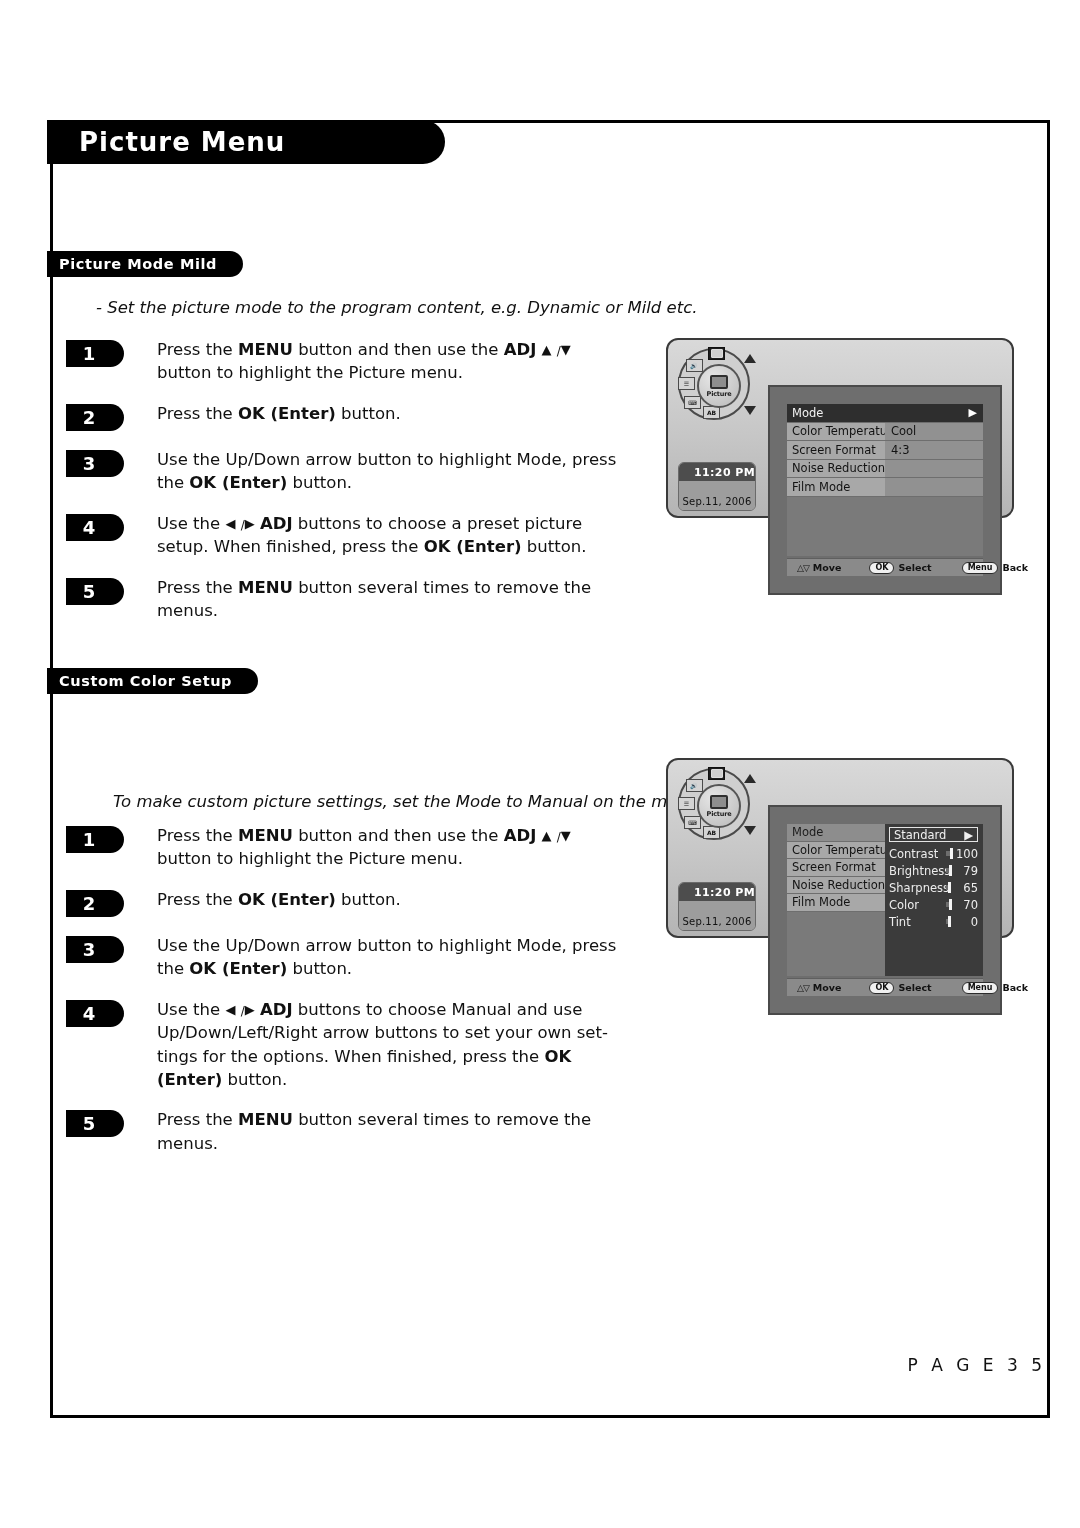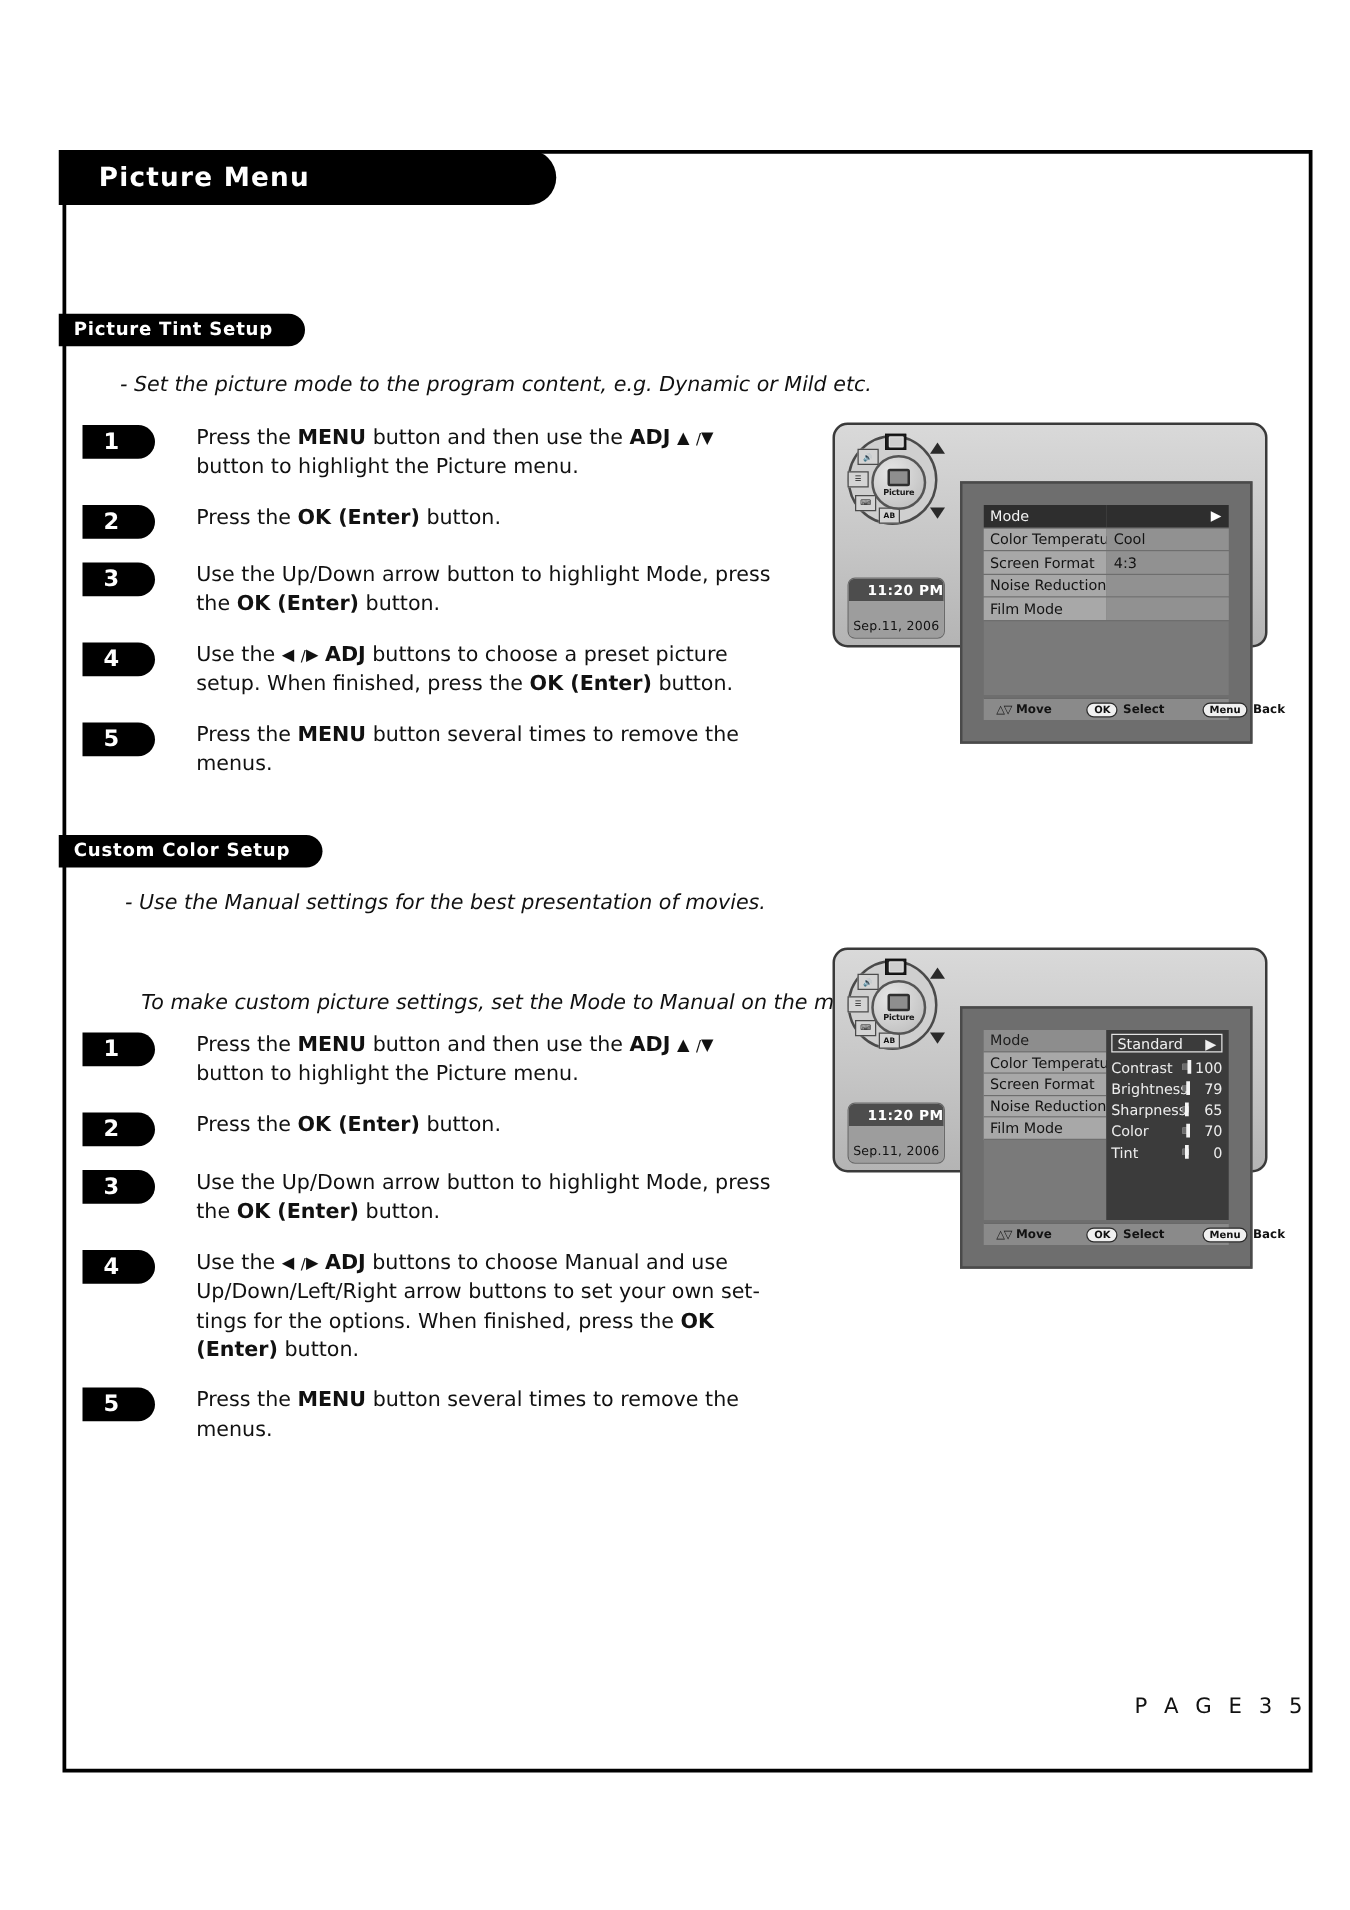--- a/index.html
+++ b/index.html
@@ -35,21 +35,21 @@
     width: 398px;
     height: 44px;
     background: #000;
     border-radius: 0 22px 22px 0;
     display: flex;
     align-items: center;
     z-index: 4;
   }
   #title-banner .txt {
     color: #fff;
-    font-size: 21px;
+    font-size: 26px;
     font-weight: bold;
     letter-spacing: 1.0px;
     padding-left: 32px;
     font-family: "DejaVu Sans", sans-serif;
   }
 
   
   .section-badge {
     position: absolute;
     left: 47px;
@@ -430,21 +430,21 @@
 </head>
 <body>
 
 <div id="page-frame"></div>
 
 <div id="title-banner">
   <span class="txt">Picture Menu</span>
 </div>
 
 <div class="section-badge" id="badge-picture-mode">
-  <span class="txt">Picture Tint Setup</span>
+  <span class="txt">Picture Mode Mild</span>
 </div>
 
 <div class="intro" id="intro-1">- Set the picture mode to the program content, e.g. Dynamic or Mild etc.</div>
 
 <div class="steps" id="steps-1">
     <div class="step">
       <div class="step-num">1</div>
       <div class="step-text">Press the <b>MENU</b> button and then use the <b>ADJ</b> <span class="arrowglyph">▲</span> <span class="sep">/</span><span class="arrowglyph">▼</span> button to highlight the Picture menu.</div>
     </div>
     <div class="step">
@@ -463,21 +463,20 @@
       <div class="step-num">5</div>
       <div class="step-text">Press the <b>MENU</b> button several times to remove the menus.</div>
     </div>
   </div>
 
 <div class="section-badge" id="badge-custom-color">
   <span class="txt">Custom Color Setup</span>
 </div>
 
 <div class="intro" id="intro-2">
-  <span>- Use the Manual settings for the best presentation of movies.</span>
 </div>
 <div class="intro" id="intro-3">To make custom picture settings, set the Mode to Manual on the menu.</div>
 
 <div class="steps" id="steps-2">
     <div class="step">
       <div class="step-num">1</div>
       <div class="step-text">Press the <b>MENU</b> button and then use the <b>ADJ</b> <span class="arrowglyph">▲</span> <span class="sep">/</span><span class="arrowglyph">▼</span> button to highlight the Picture menu.</div>
     </div>
     <div class="step">
       <div class="step-num">2</div>

